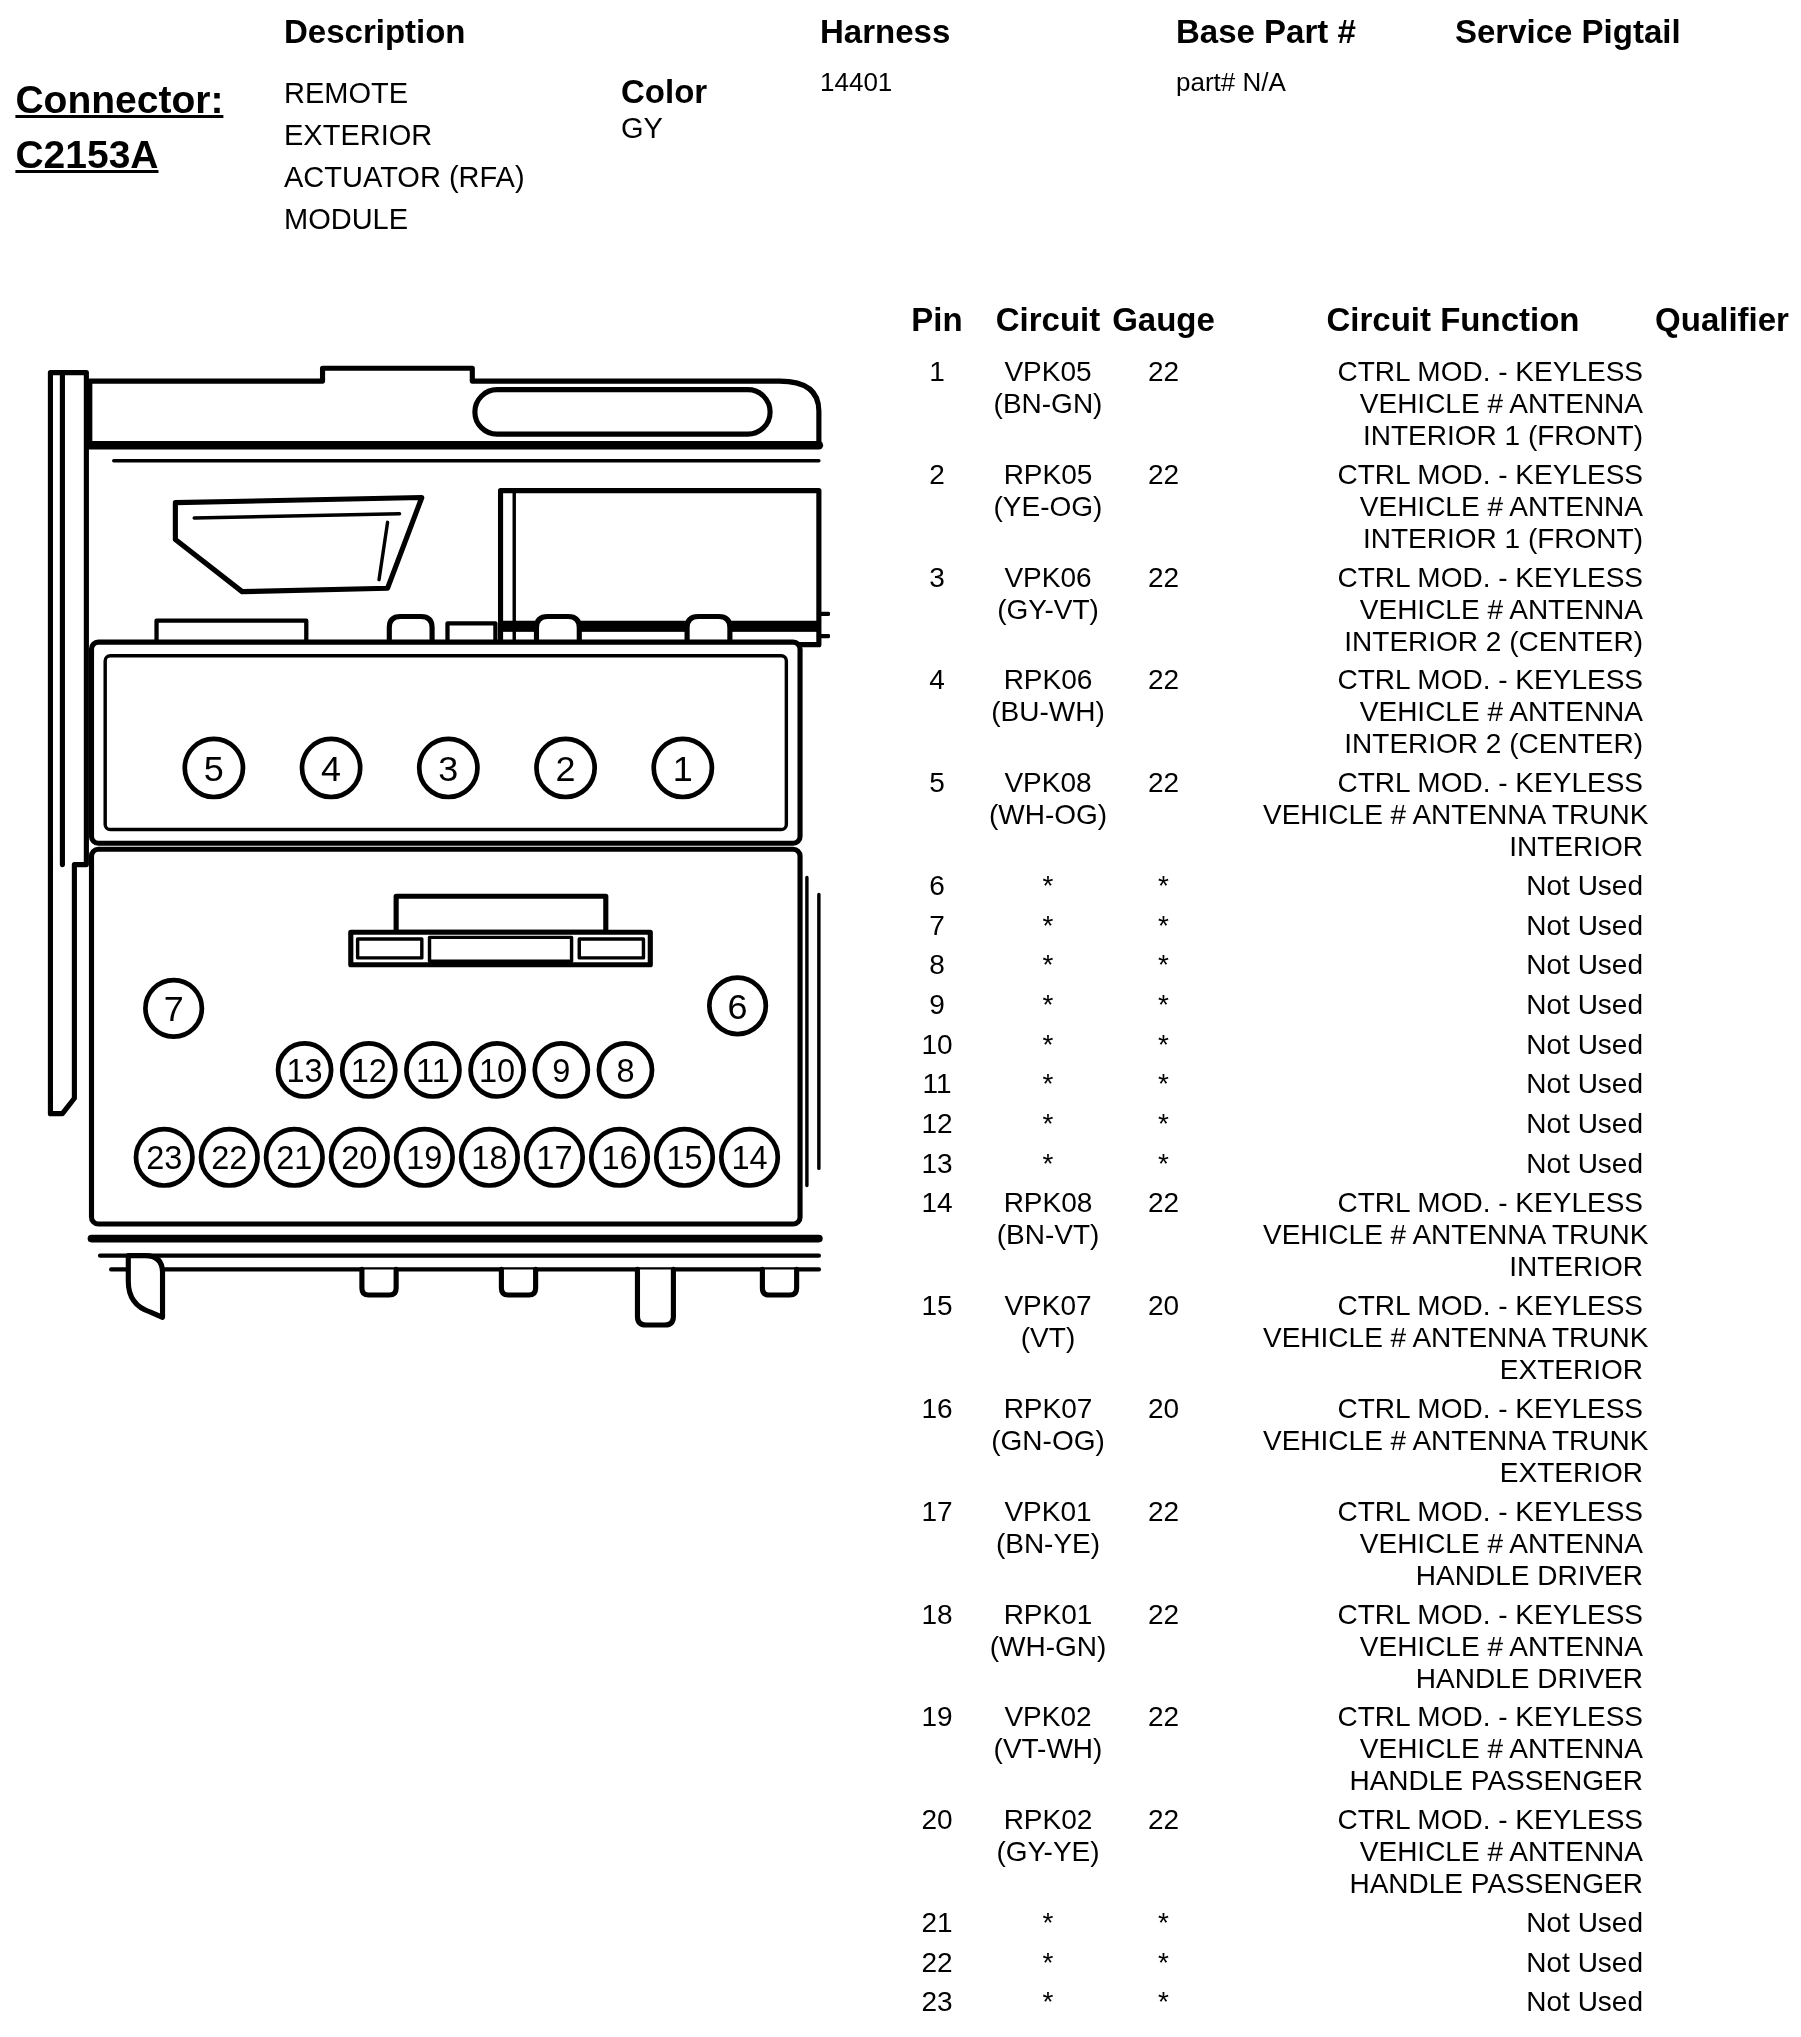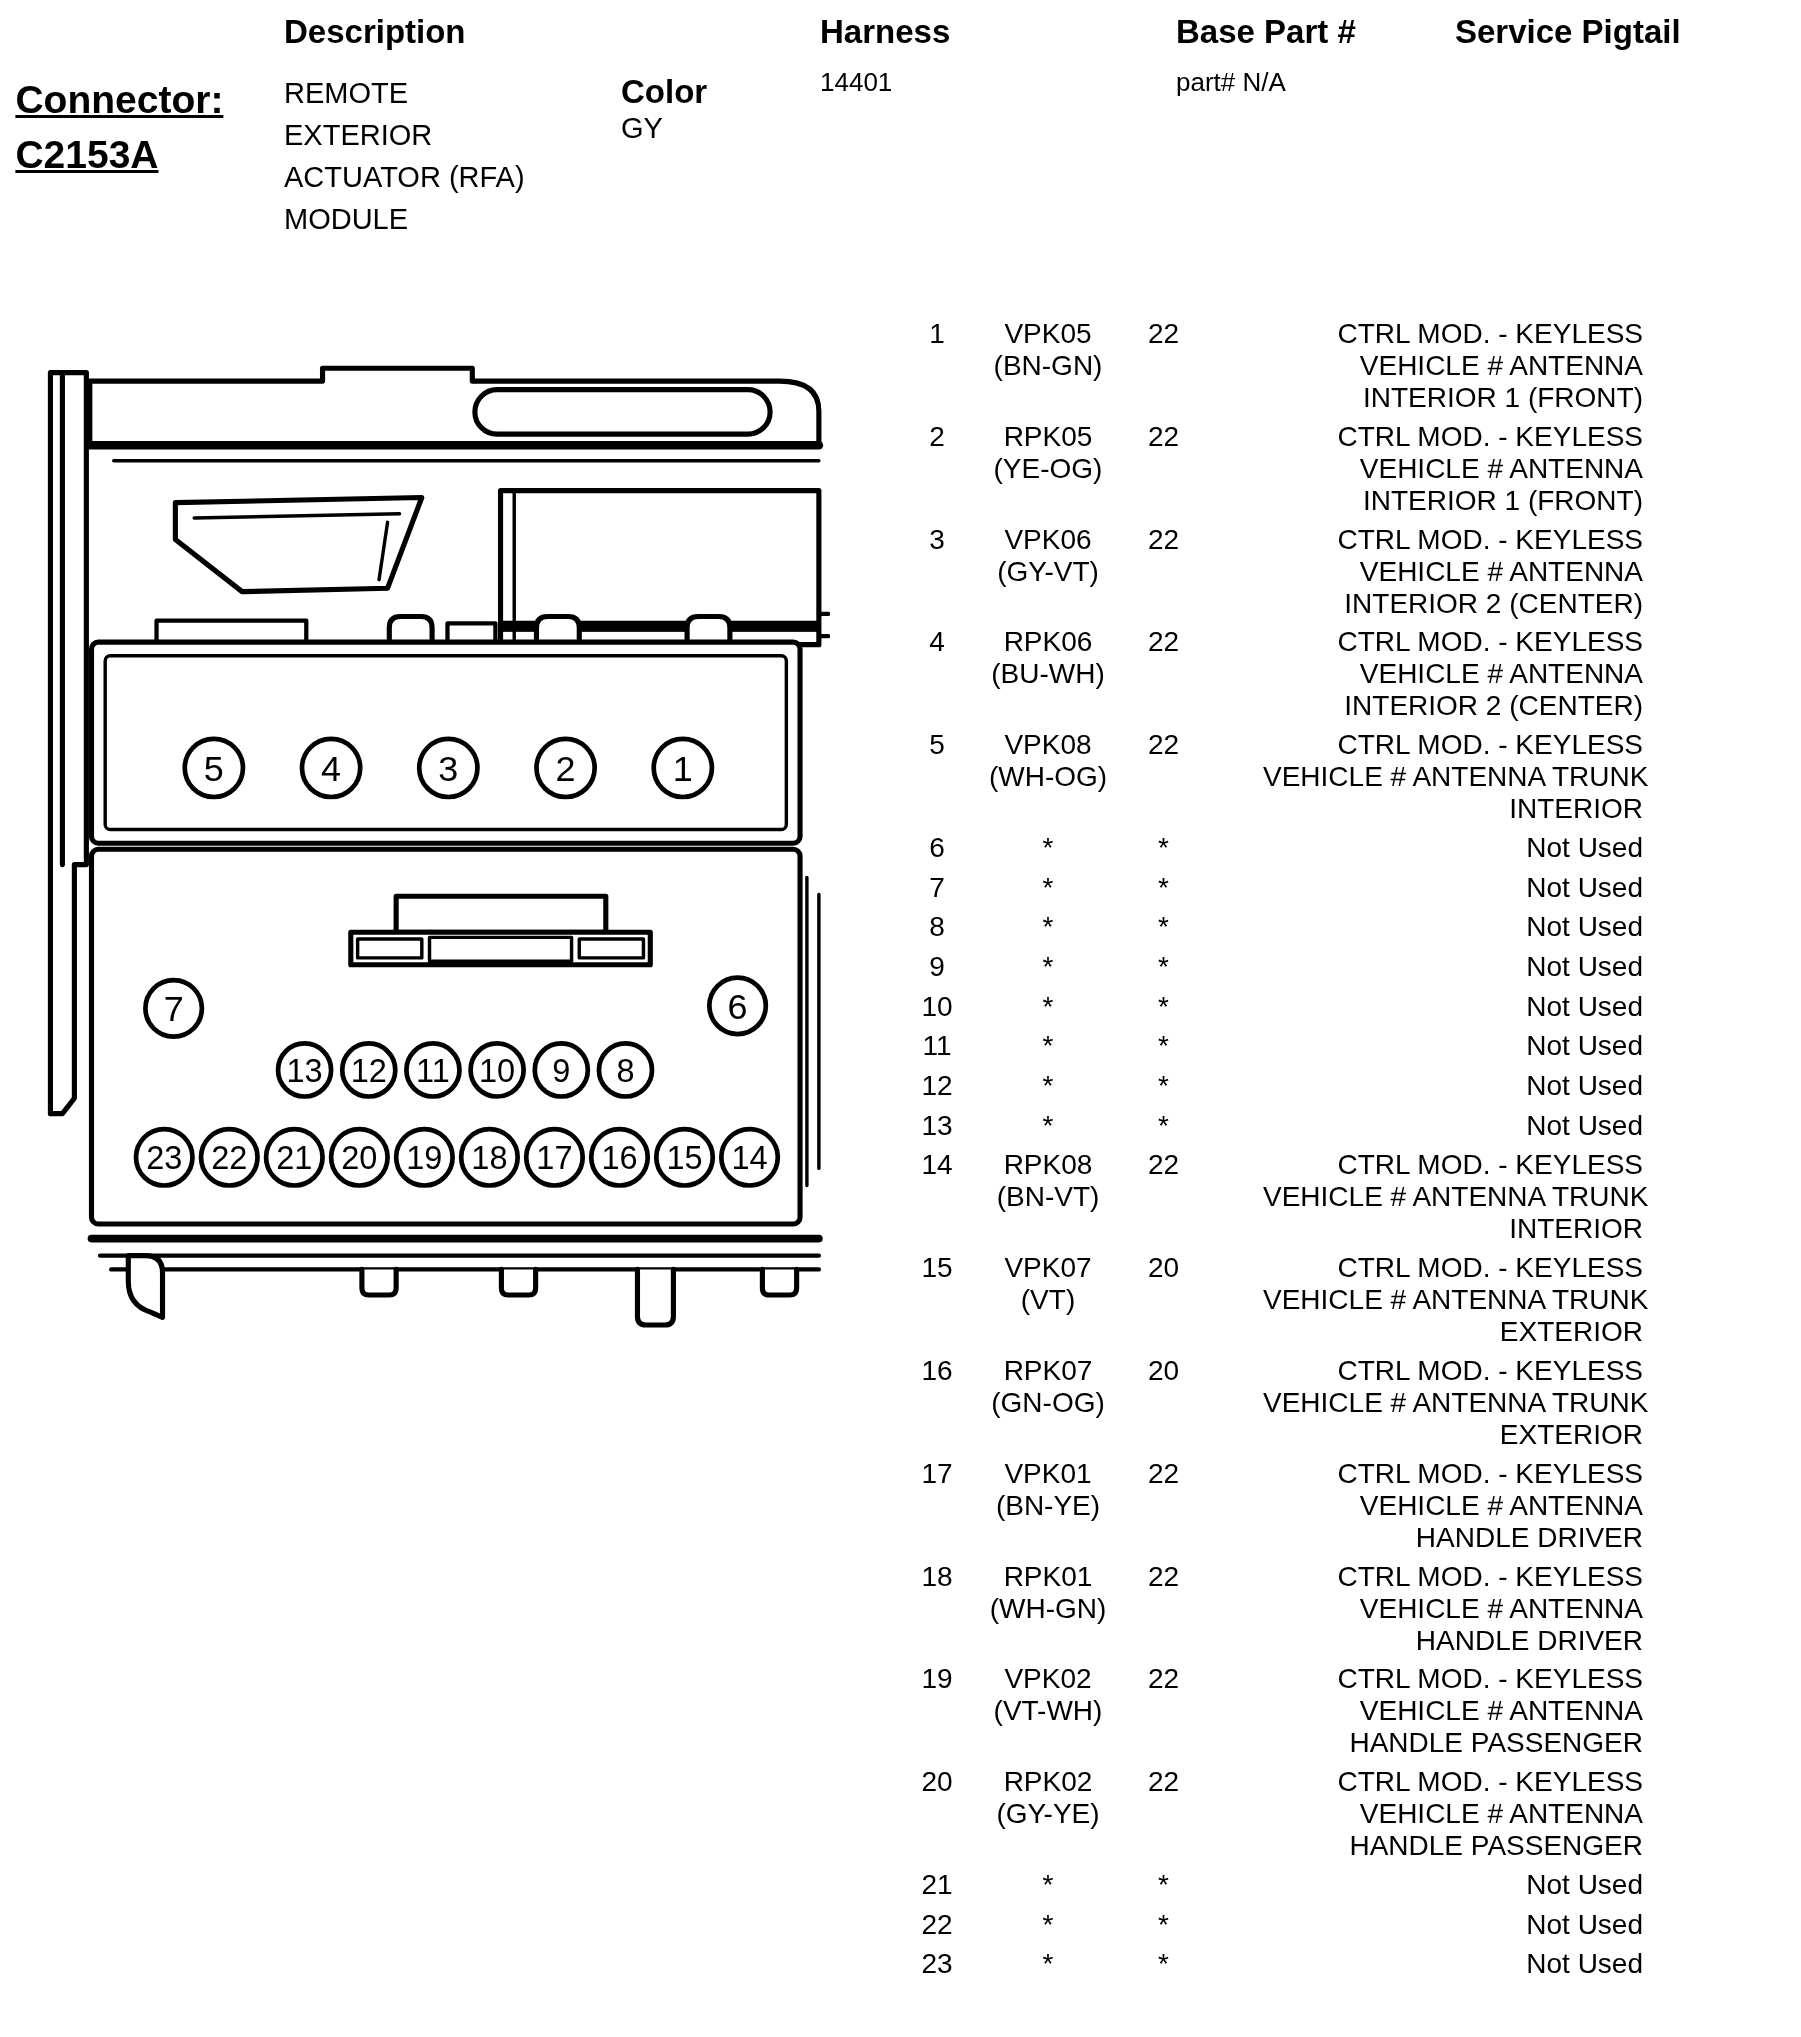--- a/index.html
+++ b/index.html
@@ -173,20 +173,27 @@
         <text x="669" y="927" text-anchor="middle" dy="0.36em" font-size="38">16</text>
         <circle cx="745" cy="927" r="33" fill="#fff" stroke="#000" stroke-width="5.5"></circle>
         <text x="745" y="927" text-anchor="middle" dy="0.36em" font-size="38">15</text>
         <circle cx="821" cy="927" r="33" fill="#fff" stroke="#000" stroke-width="5.5"></circle>
         <text x="821" y="927" text-anchor="middle" dy="0.36em" font-size="38">14</text>
       </g>
 </svg>
 </div>
 
 <div class="abs pin-table">
+  <div class="thead">
+    <div class="th">Pin</div>
+    <div class="th">Circuit</div>
+    <div class="th">Gauge</div>
+    <div class="th fn">Circuit Function</div>
+    <div class="th">Qualifier</div>
+  </div>
   <div class="rows" id="table-rows">
       <div class="trow">
         <div class="cell">1</div>
         <div class="cell circuit">
           <div>VPK05</div>
           <div>(BN-GN)</div>
         </div>
         <div class="cell">22</div>
         <div class="cell fn">
           <div>CTRL MOD. - KEYLESS</div>

